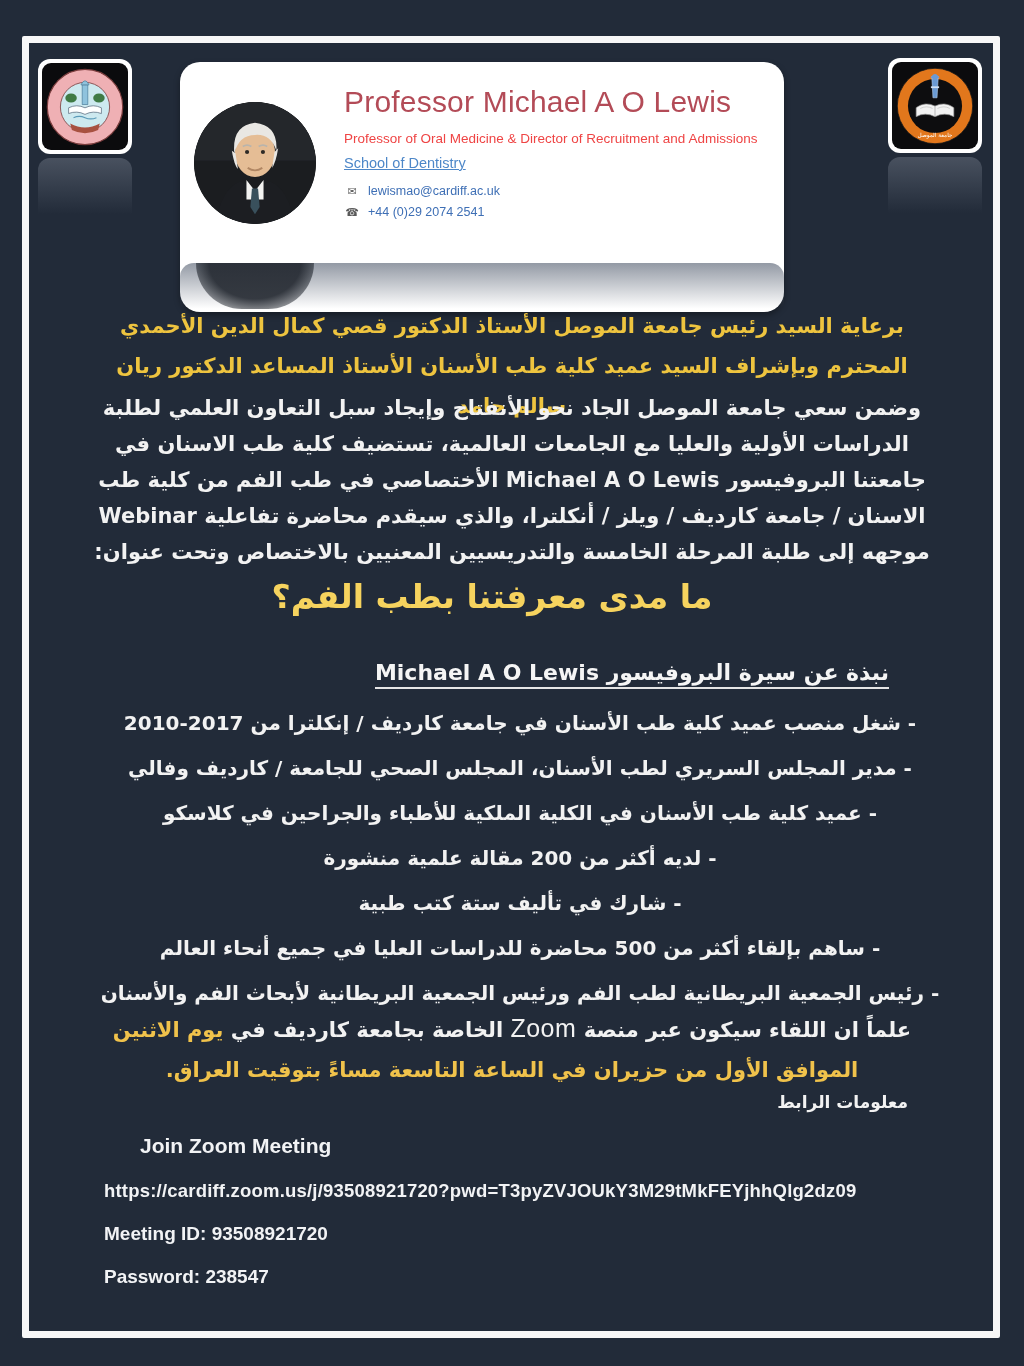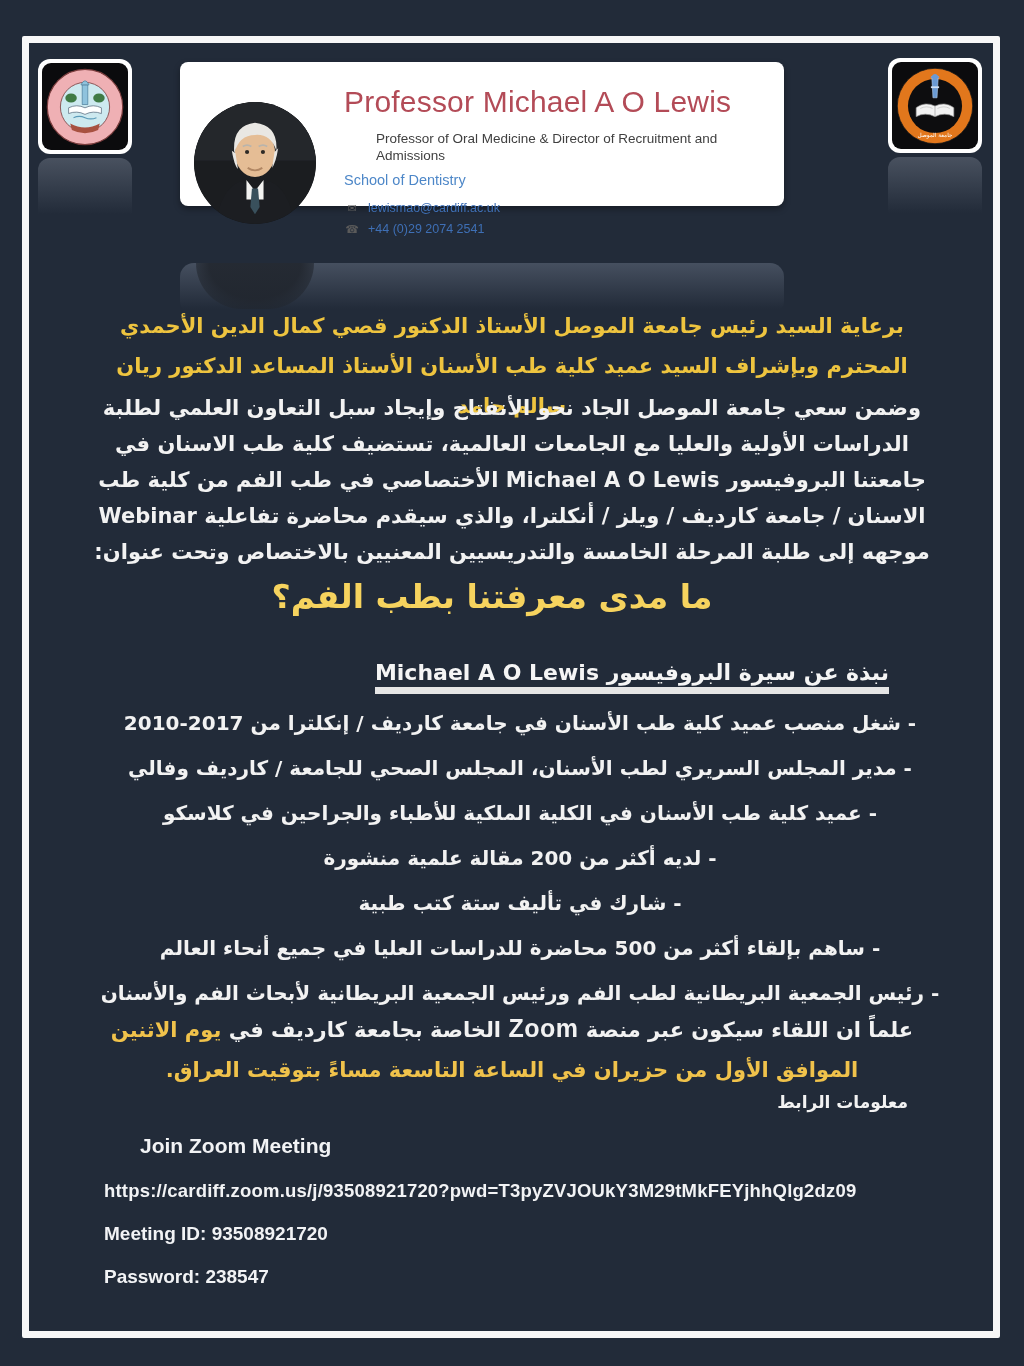--- a/index.html
+++ b/index.html
@@ -28,33 +28,33 @@
   .logo-right { left:888px; top:58px; }
   .logo-reflection {
     position:absolute; width:94px; height:70px; border-radius:12px;
     background:linear-gradient(180deg, rgba(120,128,142,0.45) 0%, rgba(34,43,57,0) 80%);
   }
   .logo-reflection.left  { left:38px; top:158px; }
   .logo-reflection.right { left:888px; top:157px; }
 
   
   .prof-card {
-    position:absolute; left:180px; top:62px; width:604px; height:144px;
-    background:#ffffff; border-radius:8px;
+    position:absolute; left:180px; top:62px; width:604px; height:250px;
+    background:#ffffff; border-radius:20px;
     box-shadow:0 3px 6px rgba(0,0,0,0.35);
   }
   .prof-photo {
     position:absolute; left:14px; top:40px; width:122px; height:122px;
     border-radius:50%; overflow:hidden; background:#17191c;
   }
   .prof-photo svg { width:100%; height:100%; display:block; }
   .prof-info { position:absolute; left:164px; top:22px; width:430px; font-family:"Liberation Sans", sans-serif; }
   .prof-name { font-size:30px; color:#b34b57; letter-spacing:0.2px; line-height:36px; }
-  .prof-title { margin-top:10px; font-size:13.5px; color:#404040; line-height:17px;margin-left:32px; }
-  .prof-dept { margin-top:8px; font-size:14.5px; color:#4d87c8; }
+  .prof-title { margin-top:10px; font-size:13.5px; color:#ef4444; line-height:17px; }
+  .prof-dept { margin-top:8px; font-size:14.5px; color:#4d87c8;text-decoration:underline; }
   .prof-contact { margin-top:10px; font-size:12.5px; color:#3e6fb5; line-height:21px; }
   .prof-contact .row { display:flex; align-items:center; gap:8px; }
   .contact-ic { font-size:11px; color:#5a5a5a; width:16px; text-align:center; }
   .card-reflection {
     position:absolute; left:180px; top:263px; width:604px; height:52px;
     border-radius:14px; opacity:0.65;
     background:linear-gradient(180deg, #596374 0%, rgba(34,43,57,0) 88%);
   }
   .photo-reflection {
     position:absolute; left:196px; top:263px; width:118px; height:46px;
@@ -73,32 +73,32 @@
     color:#f2f2f2; font-size:21px; line-height:36px; text-align:center;
   }
   .lecture-title {
     position:absolute; left:42px; top:576px; width:900px;
     color:#f6d35e; font-size:33px; line-height:42px; text-align:center;
   }
   .bio-heading {
     position:absolute; left:232px; top:660px; width:800px;
     color:#f5f5f5; font-size:22px; text-align:center;
   }
-  .bio-heading .u { border-bottom:7px solid #e5e5e5; padding-bottom:2px; }
+  .bio-heading .u { border-bottom:2px solid #e5e5e5; padding-bottom:2px; }
   .bullets { position:absolute; left:60px; top:708px; width:920px; }
   .bullet {
     direction:rtl; text-align:center; color:#f2f2f2; font-weight:700;
     font-size:20px; height:45px; line-height:30px;
   }
   .zoom-notice {
     position:absolute; left:82px; top:1008px; width:860px;
     color:#f2f2f2; font-size:21px; line-height:40px; text-align:center;
   }
   .zoom-notice .gold { color:#f0c24b; }
-  .zoom-word { font-family:"Liberation Sans", sans-serif; font-size:25px; font-weight:700; letter-spacing:0.5px; }
+  .zoom-word { font-family:"Liberation Sans", sans-serif; font-size:25px; font-weight:400; letter-spacing:0.5px; }
   .link-info {
     position:absolute; right:116px; top:1092px;
     color:#f2f2f2; font-size:17px; font-weight:700; direction:rtl;margin-left:48px;
   }
   .meet { position:absolute; left:104px; color:#f2f3f5; font-family:"Liberation Sans", sans-serif; font-weight:700; }
   .meet-join { top:1134px; font-size:21px;margin-left:36px; }
   .meet-url  { top:1180px; font-size:18.5px; letter-spacing:0.2px; }
   .meet-id   { top:1223px; font-size:19px; }
   .meet-pass { top:1266px; font-size:19px; }
 </style>

